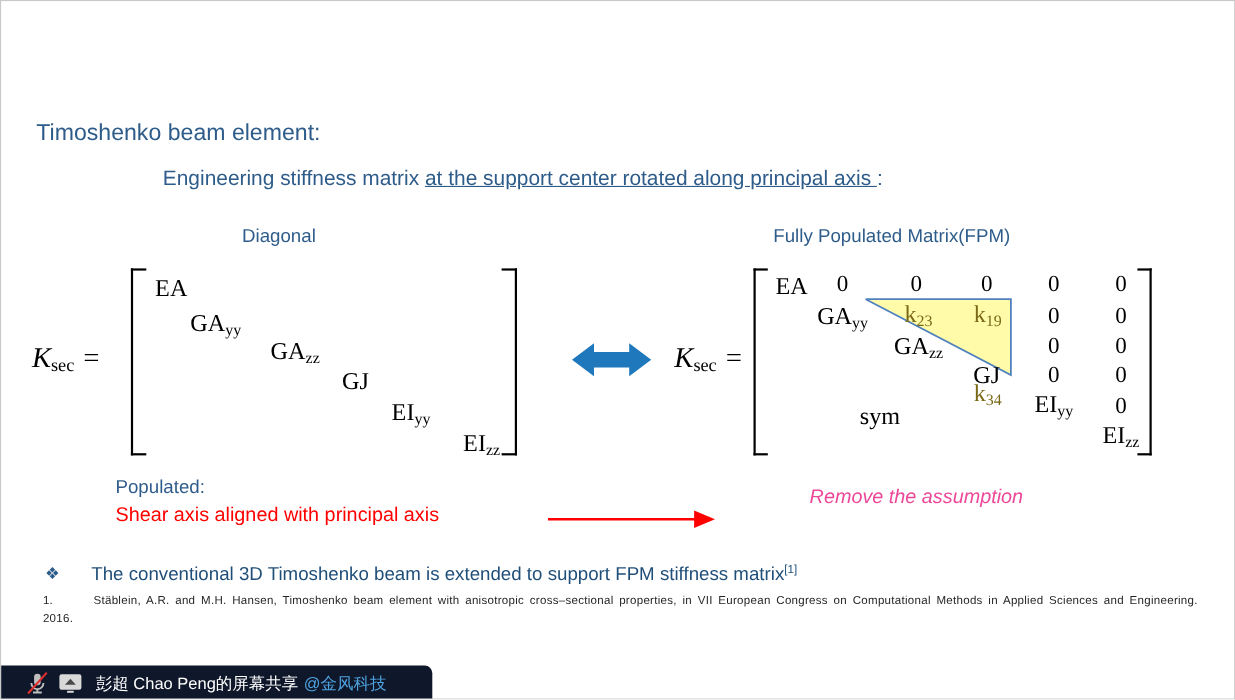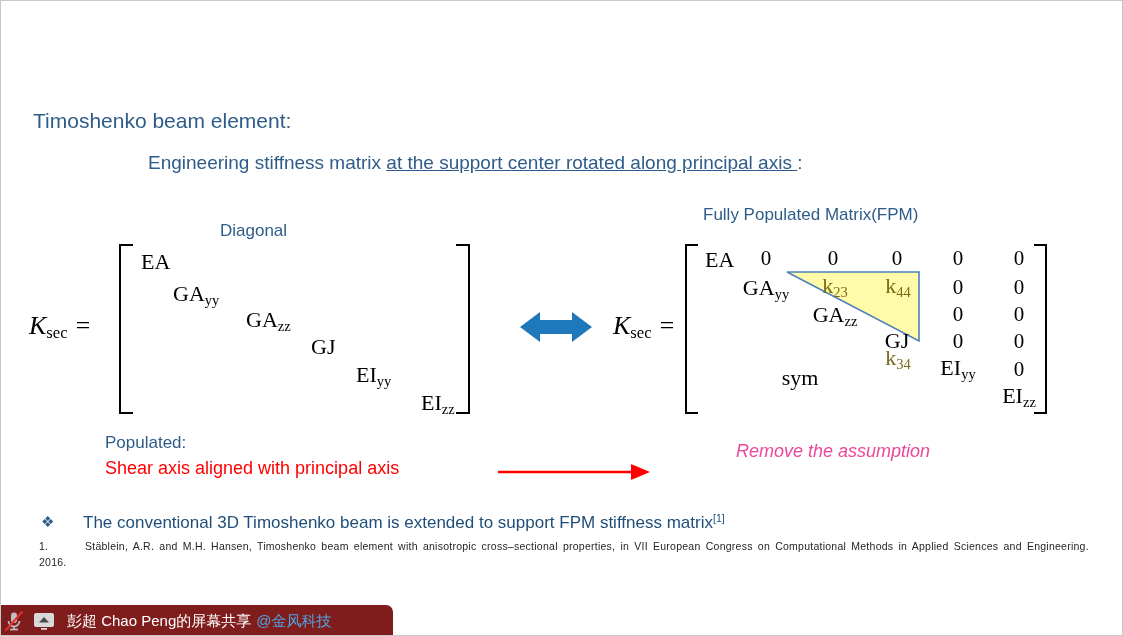--- a/index.html
+++ b/index.html
@@ -53,21 +53,21 @@
     text-decoration: underline;
   }
 
   
   .col-caption {
     position: absolute;
     font-size: 17px;
     color: #2E5C8A;
     white-space: nowrap;
   }
-  #cap-diagonal { left: 219px; top: 220px; }
+  #cap-diagonal { left: 219px; top: 204px; }
   #cap-fpm      { left: 702px; top: 204px; }
 
   
   .matrix-block {
     position: absolute;
     font-family: "Liberation Serif", serif;
     color: #000000;
   }
 
   .klabel {
@@ -208,25 +208,25 @@
     width: 46px;
   }
 
   
   #zoom-bar {
     position: absolute;
     left: 0;
     top: 604px;
     width: 392px;
     height: 32px;
-    background: #7f1d1d;
+    background: #0f172a;
     border-top-right-radius: 7px;
     display: flex;
     align-items: center;
-    padding-left: 0;
+    padding-left: 20px;
     box-sizing: border-box;
   }
   #zoom-bar .zb-icon {
     width: 26px;
     height: 24px;
     margin-right: 4px;
     flex: 0 0 auto;
     position: relative;
   }
   #share-text {
@@ -291,21 +291,21 @@
 
     <div class="cell" style="left:704px; top:259px; transform:translate(0,-50%);"><span>EA</span></div>
     <div class="cell zero" style="left:765px; top:257px;"><span>0</span></div>
     <div class="cell zero" style="left:832px; top:257px;"><span>0</span></div>
     <div class="cell zero" style="left:896px; top:257px;"><span>0</span></div>
     <div class="cell zero" style="left:957px; top:257px;"><span>0</span></div>
     <div class="cell zero" style="left:1018px; top:257px;"><span>0</span></div>
 
     <div class="cell" style="left:765px; top:288px;"><span>GA</span><sub>yy</sub></div>
     <div class="cell khl" style="left:834px; top:286px;"><span>k</span><sub>23</sub></div>
-    <div class="cell khl" style="left:897px; top:286px;"><span>k</span><sub>44</sub></div>
+    <div class="cell khl" style="left:897px; top:286px;"><span>k</span><sub>19</sub></div>
     <div class="cell zero" style="left:957px; top:286px;"><span>0</span></div>
     <div class="cell zero" style="left:1018px; top:286px;"><span>0</span></div>
 
     <div class="cell" style="left:834px; top:315px;"><span>GA</span><sub>zz</sub></div>
     <div class="cell khl" style="left:897px; top:313px;margin-top:45px;"><span>k</span><sub>34</sub></div>
     <div class="cell zero" style="left:957px; top:313px;"><span>0</span></div>
     <div class="cell zero" style="left:1018px; top:313px;"><span>0</span></div>
 
     <div class="cell" style="left:896px; top:340px;"><span>GJ</span></div>
     <div class="cell zero" style="left:957px; top:340px;"><span>0</span></div>

